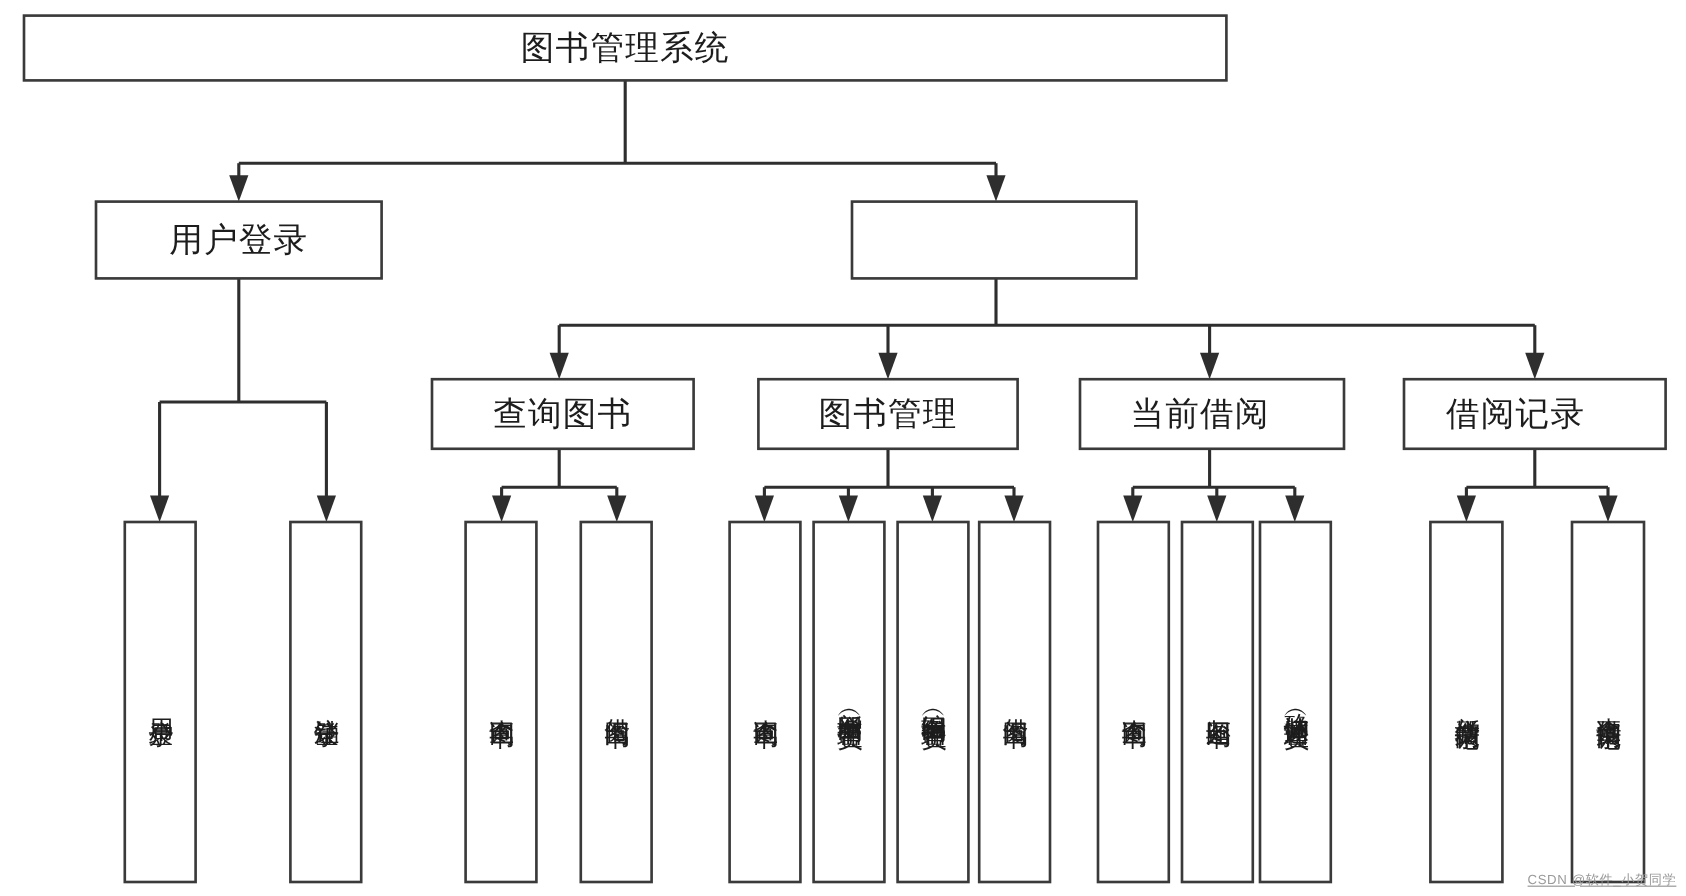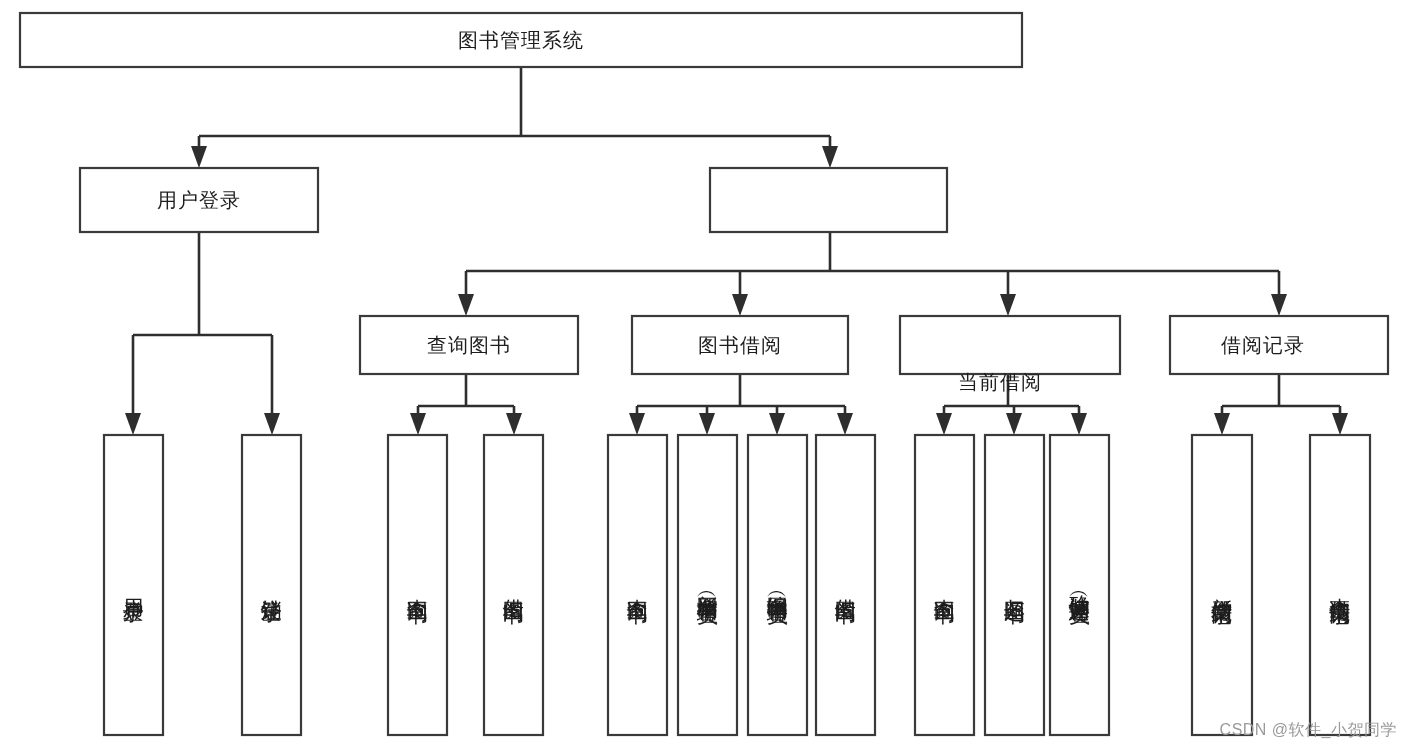--- a/index.html
+++ b/index.html
@@ -40,25 +40,26 @@
   }
   .arrow-head {
     fill: #2e2e2e;
     stroke: none;
   }
   .watermark {
     position: absolute;
     right: 8px;
     bottom: 6px;
     font-family: "Liberation Sans", "DejaVu Sans", sans-serif;
-    font-size: 16px;
+    font-size: 11px;
     color: #9a9a9a;
     white-space: nowrap;
     letter-spacing: 0.5px;
     user-select: none;
+    text-decoration: underline;
   }
   .vtext-wrap {
     position: absolute;
     display: flex;
     align-items: center;
     justify-content: center;
     pointer-events: none;
   }
   .vtext {
     writing-mode: vertical-rl;
@@ -72,21 +73,21 @@
   }
   .htext-wrap {
     position: absolute;
     display: flex;
     align-items: center;
     justify-content: center;
     pointer-events: none;
   }
   .htext {
     font-family: "Liberation Sans", "DejaVu Sans", sans-serif;
-    font-size: 20px;
+    font-size: 28px;
     color: #1d1d1d;
     letter-spacing: 1px;
     white-space: nowrap;
   }
 </style>
 </head>
 <body>
 
 <div id="diagram-root">
 
@@ -200,23 +201,23 @@
   </div>
 
   <div class="htext-wrap" style="left:80px; top:168px; width:238px; height:64px;">
     <span class="htext">用户登录</span>
   </div>
 
   <div class="htext-wrap" style="left:360px; top:316px; width:218px; height:58px;">
     <span class="htext">查询图书</span>
   </div>
   <div class="htext-wrap" style="left:632px; top:316px; width:216px; height:58px;">
-    <span class="htext">图书借阅</span>
-  </div>
-  <div class="htext-wrap" style="left:900px; top:316px; width:200px; height:58px;margin-top:37px;">
+    <span class="htext">图书管理</span>
+  </div>
+  <div class="htext-wrap" style="left:900px; top:316px; width:200px; height:58px;">
     <span class="htext">当前借阅</span>
   </div>
   <div class="htext-wrap" style="left:1170px; top:316px; width:186px; height:58px;">
     <span class="htext">借阅记录</span>
   </div>
 
   <div class="vtext-wrap" style="left:104px; top:435px; width:59px; height:300px;">
     <span class="vtext">用户登录</span>
   </div>
   <div class="vtext-wrap" style="left:242px; top:435px; width:59px; height:300px;">

